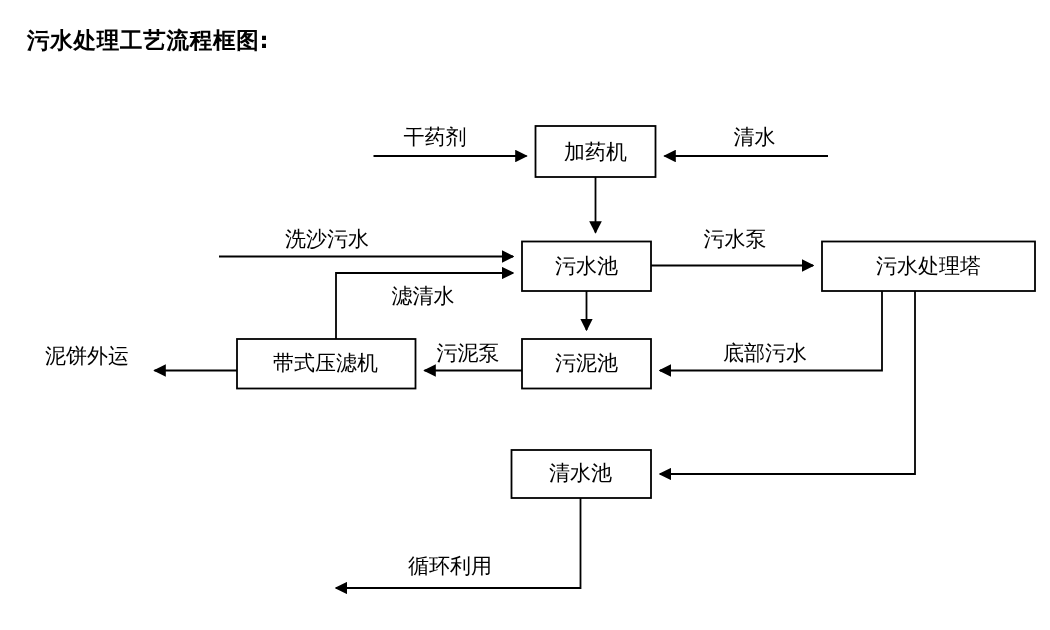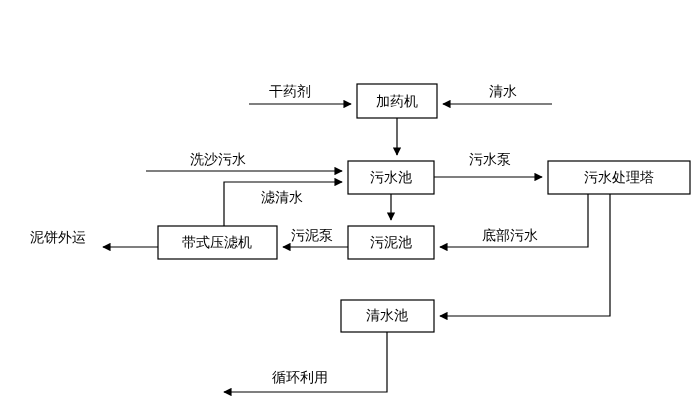--- a/index.html
+++ b/index.html
@@ -55,20 +55,21 @@
     stroke: #000000;
     stroke-width: 1.2;
     fill: none;
   }
 </style>
 </head>
 <body>
 
 <div id="page">
 
+  <div id="title">污水处理工艺流程框图:</div>
 
   <svg id="flow" viewBox="0 0 700 420">
     <defs>
       <marker id="arrow" viewBox="0 0 10 10" refX="9" refY="5" markerWidth="7" markerHeight="7" orient="auto-start-reverse">
         <path d="M 0 0 L 10 5 L 0 10 z" fill="#000000"></path>
       </marker>
     </defs>
 
     <line class="conn" x1="249" y1="104" x2="351" y2="104" marker-end="url(#arrow)"></line>
 

